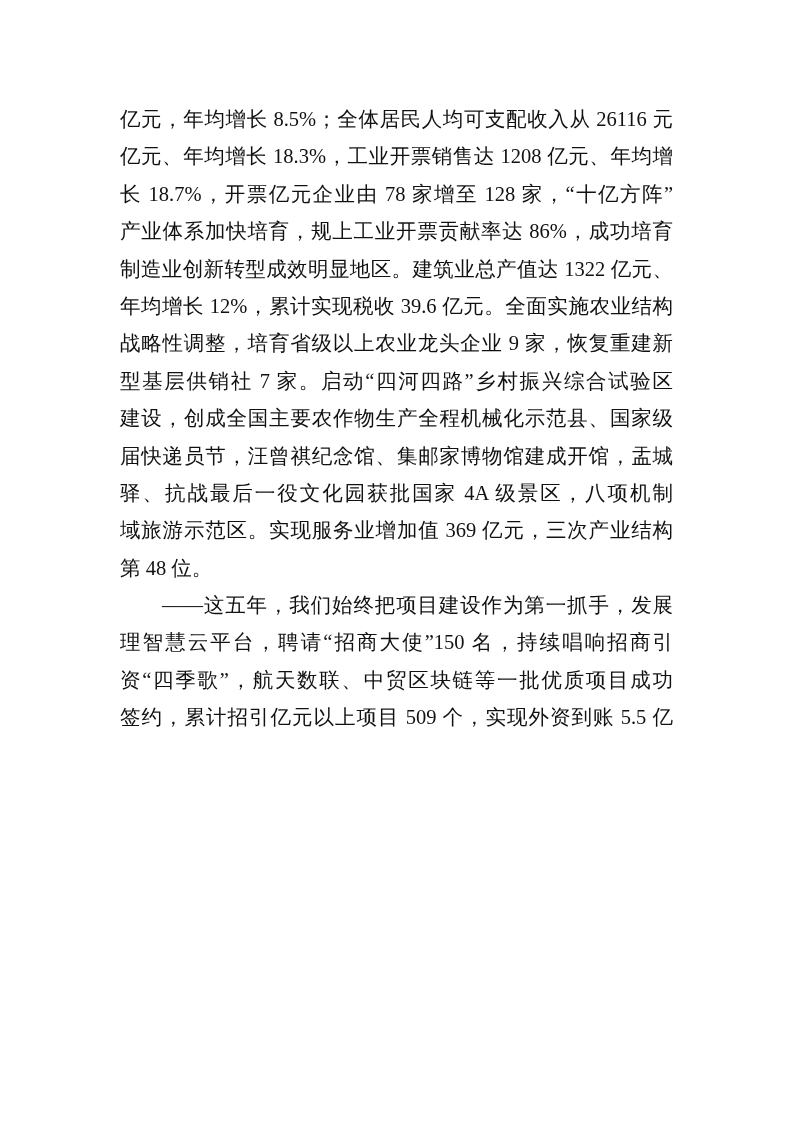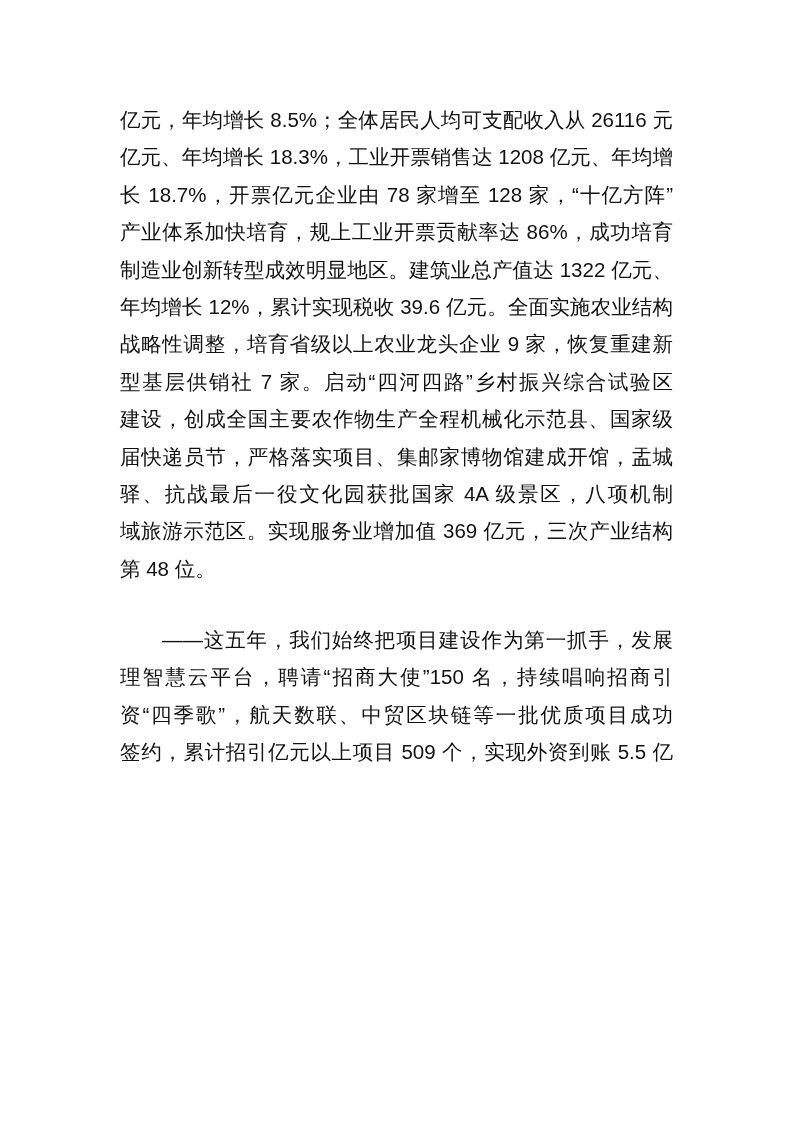--- a/index.html
+++ b/index.html
@@ -3,46 +3,46 @@
 <meta charset="utf-8">
 <style>
   html, body { margin: 0; padding: 0; background: #ffffff; }
   body { width: 793px; height: 1122px; position: relative; overflow: hidden; }
   .page { position: absolute; left: 0; top: 0; width: 793px; height: 1122px; background: #ffffff; }
   .text-block { position: absolute; left: 120px; top: 101px; width: 553px; }
   .line {
     display: block;
     height: 37.4px;
     line-height: 37.4px;
-    font-family: Liberation Sans, sans-serif;
+    font-family: Liberation Serif, serif;
     font-size: 20.5px;
     color: #111111;
     text-align: justify;
     text-align-last: justify;
     white-space: nowrap;
     overflow: visible;
   }
   .line.last { text-align-last: left; }
-  .line.indent { padding-left: 42px; margin-top: 34px; }
+  .line.indent { padding-left: 42px; }
 </style>
 </head>
 <body>
 
 <div class="page">
   <div class="text-block">
     <span class="line">亿元，年均增长 8.5%；全体居民人均可支配收入从 26116 元</span>
     <span class="line">亿元、年均增长 18.3%，工业开票销售达 1208 亿元、年均增</span>
     <span class="line">长 18.7%，开票亿元企业由 78 家增至 128 家，“十亿方阵”</span>
     <span class="line">产业体系加快培育，规上工业开票贡献率达 86%，成功培育</span>
     <span class="line">制造业创新转型成效明显地区。建筑业总产值达 1322 亿元、</span>
     <span class="line">年均增长 12%，累计实现税收 39.6 亿元。全面实施农业结构</span>
     <span class="line">战略性调整，培育省级以上农业龙头企业 9 家，恢复重建新</span>
     <span class="line">型基层供销社 7 家。启动“四河四路”乡村振兴综合试验区</span>
     <span class="line">建设，创成全国主要农作物生产全程机械化示范县、国家级</span>
-    <span class="line">届快递员节，严格落实项目、集邮家博物馆建成开馆，盂城</span>
+    <span class="line">届快递员节，汪曾祺纪念馆、集邮家博物馆建成开馆，盂城</span>
     <span class="line">驿、抗战最后一役文化园获批国家 4A 级景区，八项机制</span>
     <span class="line">域旅游示范区。实现服务业增加值 369 亿元，三次产业结构</span>
     <span class="line last">第 48 位。</span>
     <span class="line indent">——这五年，我们始终把项目建设作为第一抓手，发展</span>
     <span class="line">理智慧云平台，聘请“招商大使”150 名，持续唱响招商引</span>
     <span class="line">资“四季歌”，航天数联、中贸区块链等一批优质项目成功</span>
     <span class="line">签约，累计招引亿元以上项目 509 个，实现外资到账 5.5 亿</span>
   </div>
 </div>
 

